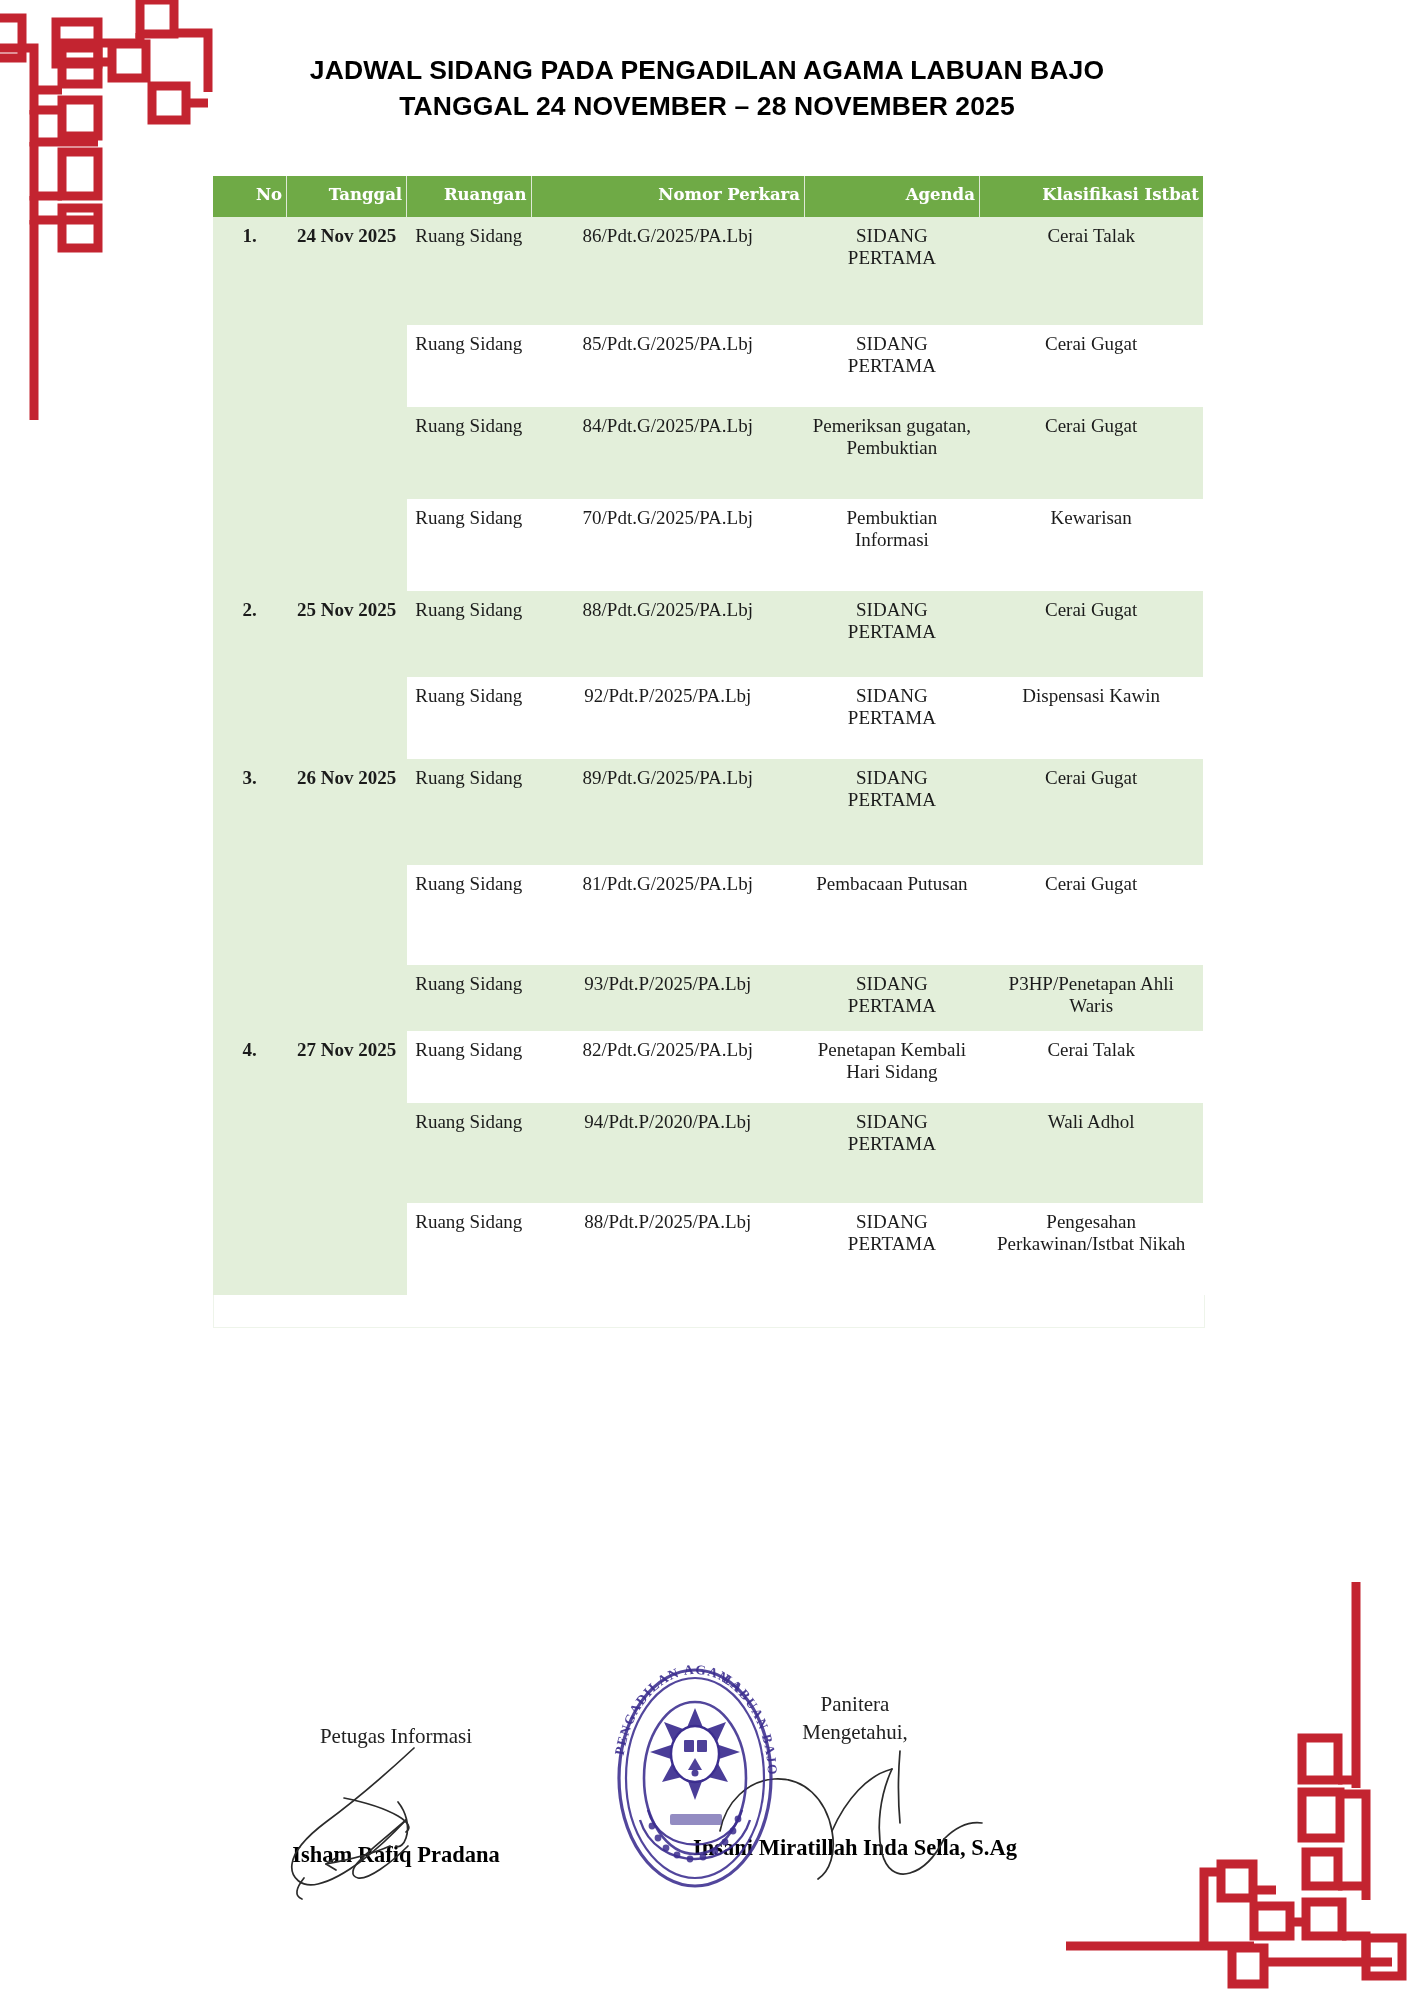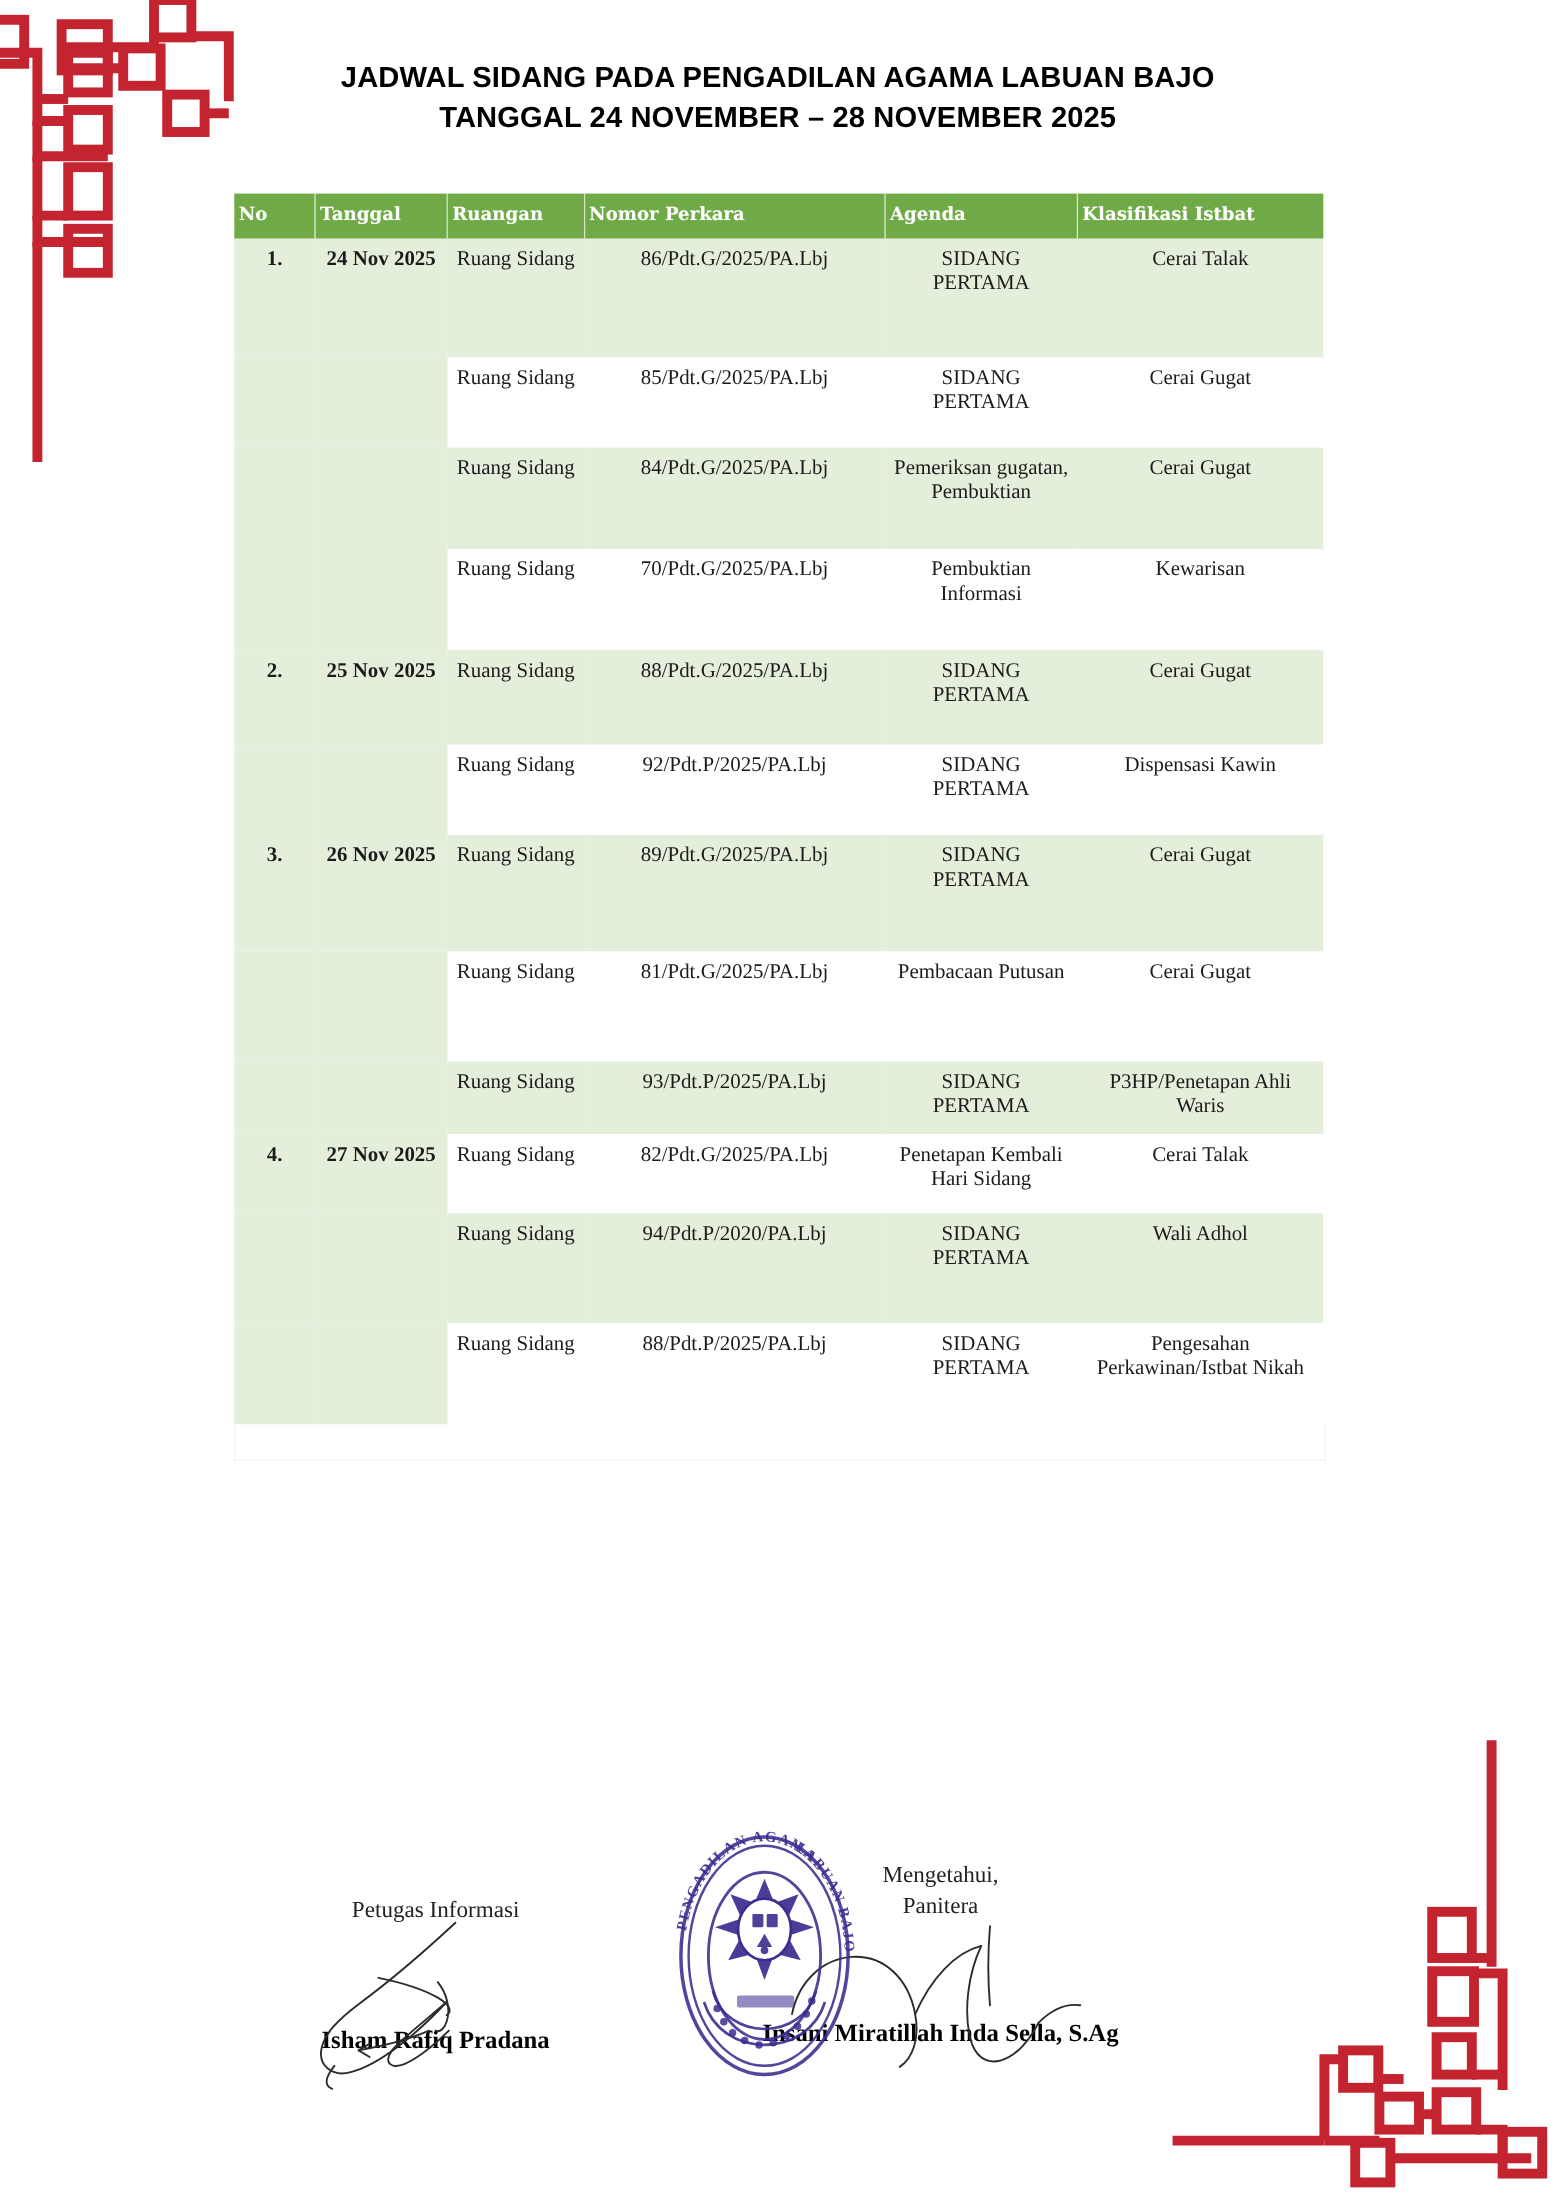--- a/index.html
+++ b/index.html
@@ -43,21 +43,21 @@
     table-layout:fixed;
     background:#ffffff;
   }
   table.sched th{
     background:#6FAA46;
     color:#ffffff;
     font-family:"DejaVu Serif", serif;
     font-weight:bold;
     font-size:16.5px;
     padding:9px 4px 11px;
-    text-align:left;
+    text-align:right;
     vertical-align:middle;
     border-right:1px solid #dfe9d7;
     line-height:1.25;
     text-shadow:0 0 1px rgba(255,255,255,.35);
   }
   table.sched th:last-child{border-right:none;}
   table.sched td{
     font-family:"Liberation Serif", serif;
     font-size:19px;
     color:#1b1b1b;
@@ -269,22 +269,22 @@
 
   <div class="sig-area">
 
     <div class="sig sig-left">
       <div class="sig-role">Petugas Informasi</div>
       <div class="sig-gap-left"></div>
       <div class="sig-name">Isham Rafiq Pradana</div>
     </div>
 
     <div class="sig sig-right">
+      <div class="sig-role">Panitera</div>
       <div class="sig-role">Mengetahui,</div>
-      <div class="sig-role">Panitera</div>
       <div class="sig-gap-right"></div>
       <div class="sig-name">Insani Miratillah Inda Sella, S.Ag</div>
     </div>
   </div>
 
   <div class="handsig handsig-left">
     <svg width="230" height="160" viewBox="0 0 230 160" xmlns="http://www.w3.org/2000/svg">
       <g fill="none" stroke="#2b2b2b" stroke-width="1.7" stroke-linecap="round">
         <path d="M128 6 C100 32 70 58 40 80 C20 95 8 108 6 122 C4 136 16 146 32 142 C58 136 92 108 120 78"></path>
         <path d="M120 78 C104 92 86 106 74 118 C66 126 64 134 72 136 C82 138 104 122 122 104"></path>

